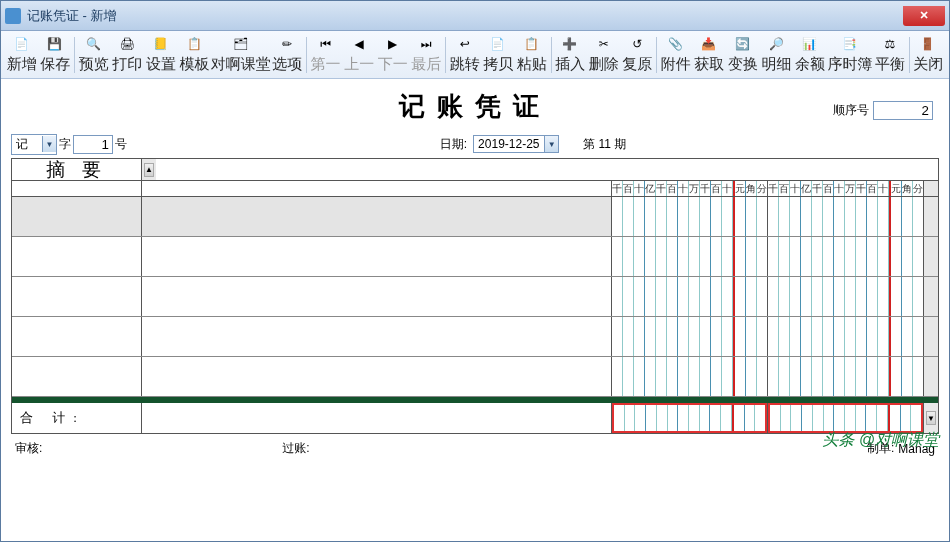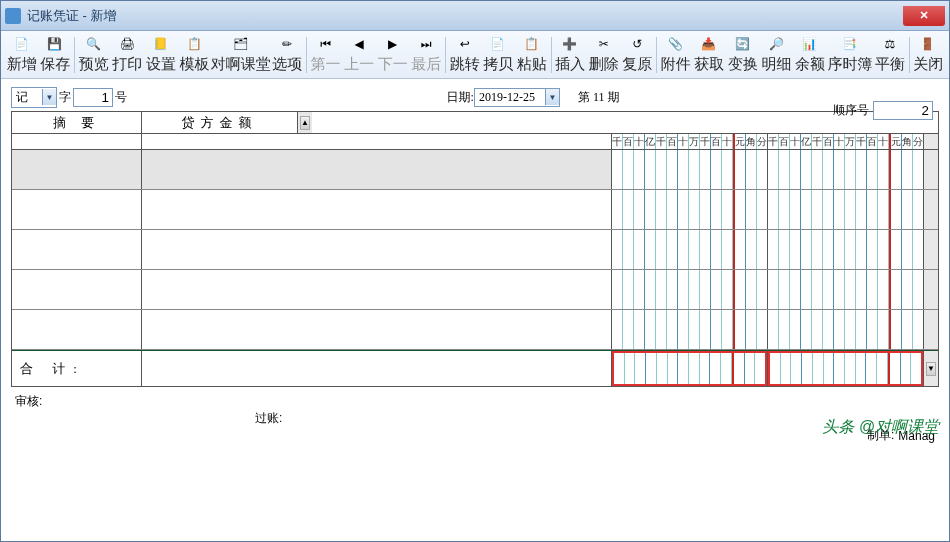--- a/index.html
+++ b/index.html
@@ -11,56 +11,56 @@
 .toolbar{height:48px;background:linear-gradient(#f5f9ff,#e6eef8);border-bottom:1px solid #b0c4de;display:flex;align-items:center;padding:2px 4px;gap:0;}
 .tbtn{display:flex;flex-direction:column;align-items:center;justify-content:center;padding:2px 4px;min-width:28px;cursor:pointer;}
 .tbtn .icon{width:18px;height:18px;display:flex;align-items:center;justify-content:center;}
 .tbtn .lbl{font-size:15px;color:#2a2a2a;margin-top:2px;white-space:nowrap;}
 .tbtn.disabled .lbl{color:#9a9a9a;text-align:center;}
 .tsep{width:1px;height:36px;background:#b8c8dc;margin:0 2px;}
 .content{padding:6px 10px 0 10px;position:relative;}
 .doc-title{text-align:center;font-size:26px;font-weight:bold;letter-spacing:12px;padding:4px 0 8px;font-family:"SimSun",serif;}
 .header-row{display:flex;align-items:center;height:24px;margin-bottom:2px;}
 .header-left{display:flex;align-items:center;gap:2px;}
-.header-center{flex:1;display:flex;align-items:center;justify-content:center;font-family:Liberation Serif, serif;}
+.header-center{flex:1;display:flex;align-items:center;justify-content:center;gap:6px;}
 .header-right{margin-left:auto;display:flex;align-items:center;gap:4px;}
 .header-right.top{position:absolute;right:16px;top:22px;}
 .combo{display:inline-flex;align-items:center;border:1px solid #7a9ac0;background:#fff;}
 .combo .val{padding:1px 4px;min-width:30px;}
 .combo .drop{width:14px;height:16px;background:linear-gradient(#eaf2fb,#c8dcef);border-left:1px solid #7a9ac0;display:flex;align-items:center;justify-content:center;font-size:8px;color:#2a4a70;}
 .numbox{width:60px;text-align:right;padding:1px 3px;border:1px solid #7a9ac0;}
 .numbox2{width:40px;text-align:right;padding:1px 3px;border:1px solid #7a9ac0;}
 .voucher{border:1px solid #555;}
 .vh{display:flex;height:22px;border-bottom:1px solid #555;}
 .vh2{display:flex;height:16px;border-bottom:1px solid #555;}
 .vcell{border-right:1px solid #555;display:flex;align-items:center;justify-content:center;background:#fff;font-family:"SimSun",serif;}
 .c-abs{width:130px;}
 .c-acc{flex:1;}
 .c-amt{width:156px;}
 .c-scroll{width:14px;border-right:none;background:#e8e8e8;}
-.hdr{font-size:13px;letter-spacing:6px;}
+.hdr{font-size:19px;letter-spacing:6px;}
 .digits{display:flex;width:100%;height:100%;}
 .dg{flex:1;border-right:1px solid #8fc9c9;text-align:center;font-size:10px;line-height:16px;color:#333;background:#fff;}
 .dg:nth-child(3n){border-right:1px solid #4a90b0;}
 .dg.red{border-left:2px solid #d02020;}
 .dg:last-child{border-right:none;}
 .rows{height:200px;}
 .vrow{display:flex;height:40px;border-bottom:1px solid #888;}
 .vrow .vcell{}
 .vrow.first .c-abs,.vrow.first .c-acc{background:#e4e4e4;}
 .amtcell{display:flex;width:100%;height:100%;}
 .ac{flex:1;border-right:1px solid #8fc9c9;background:#fff;}
 .ac:nth-child(3n){border-right:1px solid #4a90b0;}
 .ac.red{border-left:2px solid #d02020;}
 .ac:last-child{border-right:none;}
-.totalrow{display:flex;height:36px;border-top:1px solid #14532d;}
+.totalrow{display:flex;height:36px;border-top:6px solid #14532d;}
 .totalrow .c-abs{justify-content:flex-start;padding-left:8px;letter-spacing:8px;font-size:13px;}
 .totalrow .c-acc{border-right:1px solid #555;}
 .redbox{border:2px solid #e03030;}
-.footer-row{display:flex;padding:6px 4px 0;align-items:flex-start;flex-direction:column;}
+.footer-row{display:flex;padding:6px 4px 0;align-items:flex-start;}
 .footer-row .fitem{display:flex;align-items:center;gap:4px;}
 .footer-row .fitem:nth-child(2){margin-left:240px;}
 .footer-row .fitem:last-child{margin-left:auto;}
 .sbtn{height:14px;background:linear-gradient(#f0f0f0,#d0d0d0);border:1px solid #aaa;font-size:8px;display:flex;align-items:center;justify-content:center;}
 .watermark{position:absolute;right:10px;bottom:6px;font-size:16px;color:#15803d;font-style:italic;}
 </style>
 </head>
 <body>
 
 <div class="titlebar">
@@ -180,20 +180,21 @@
       <div class="icon">🚪</div>
       <div class="lbl">关闭</div>
     </div>
   </div>
 
 <div class="content">
   <div class="header-right top">
     <span>顺序号</span>
     <input class="numbox" value="2" style="">
   </div>
+  <div class="doc-title">记账凭证</div>
   <div class="header-row">
     <div class="header-left">
       <span class="combo">
           <span class="val">记</span>
           <span class="drop">▼</span>
         </span>
       <span>字</span>
       <input class="numbox2" value="1" style="">
       <span>号</span>
     </div>
@@ -203,21 +204,20 @@
           <span class="val" style="min-width:70px">2019-12-25</span>
           <span class="drop">▼</span>
         </span>
       <span style="margin-left:18px">第 11 期</span>
     </div>
   </div>
 
   <div class="voucher">
     <div class="vh">
       <div class="vcell c-abs hdr">摘   要</div>
-      <div class="vcell c-amt hdr">贷方金额</div>
       <div class="vcell c-scroll">
           <div class="sbtn">▲</div>
         </div>
     </div>
     <div class="vh2">
       <div class="vcell c-abs"></div>
       <div class="vcell c-acc"></div>
       <div class="vcell c-amt" id="dh-debit">
           <div class="digits">
             <div class="dg">千</div>

